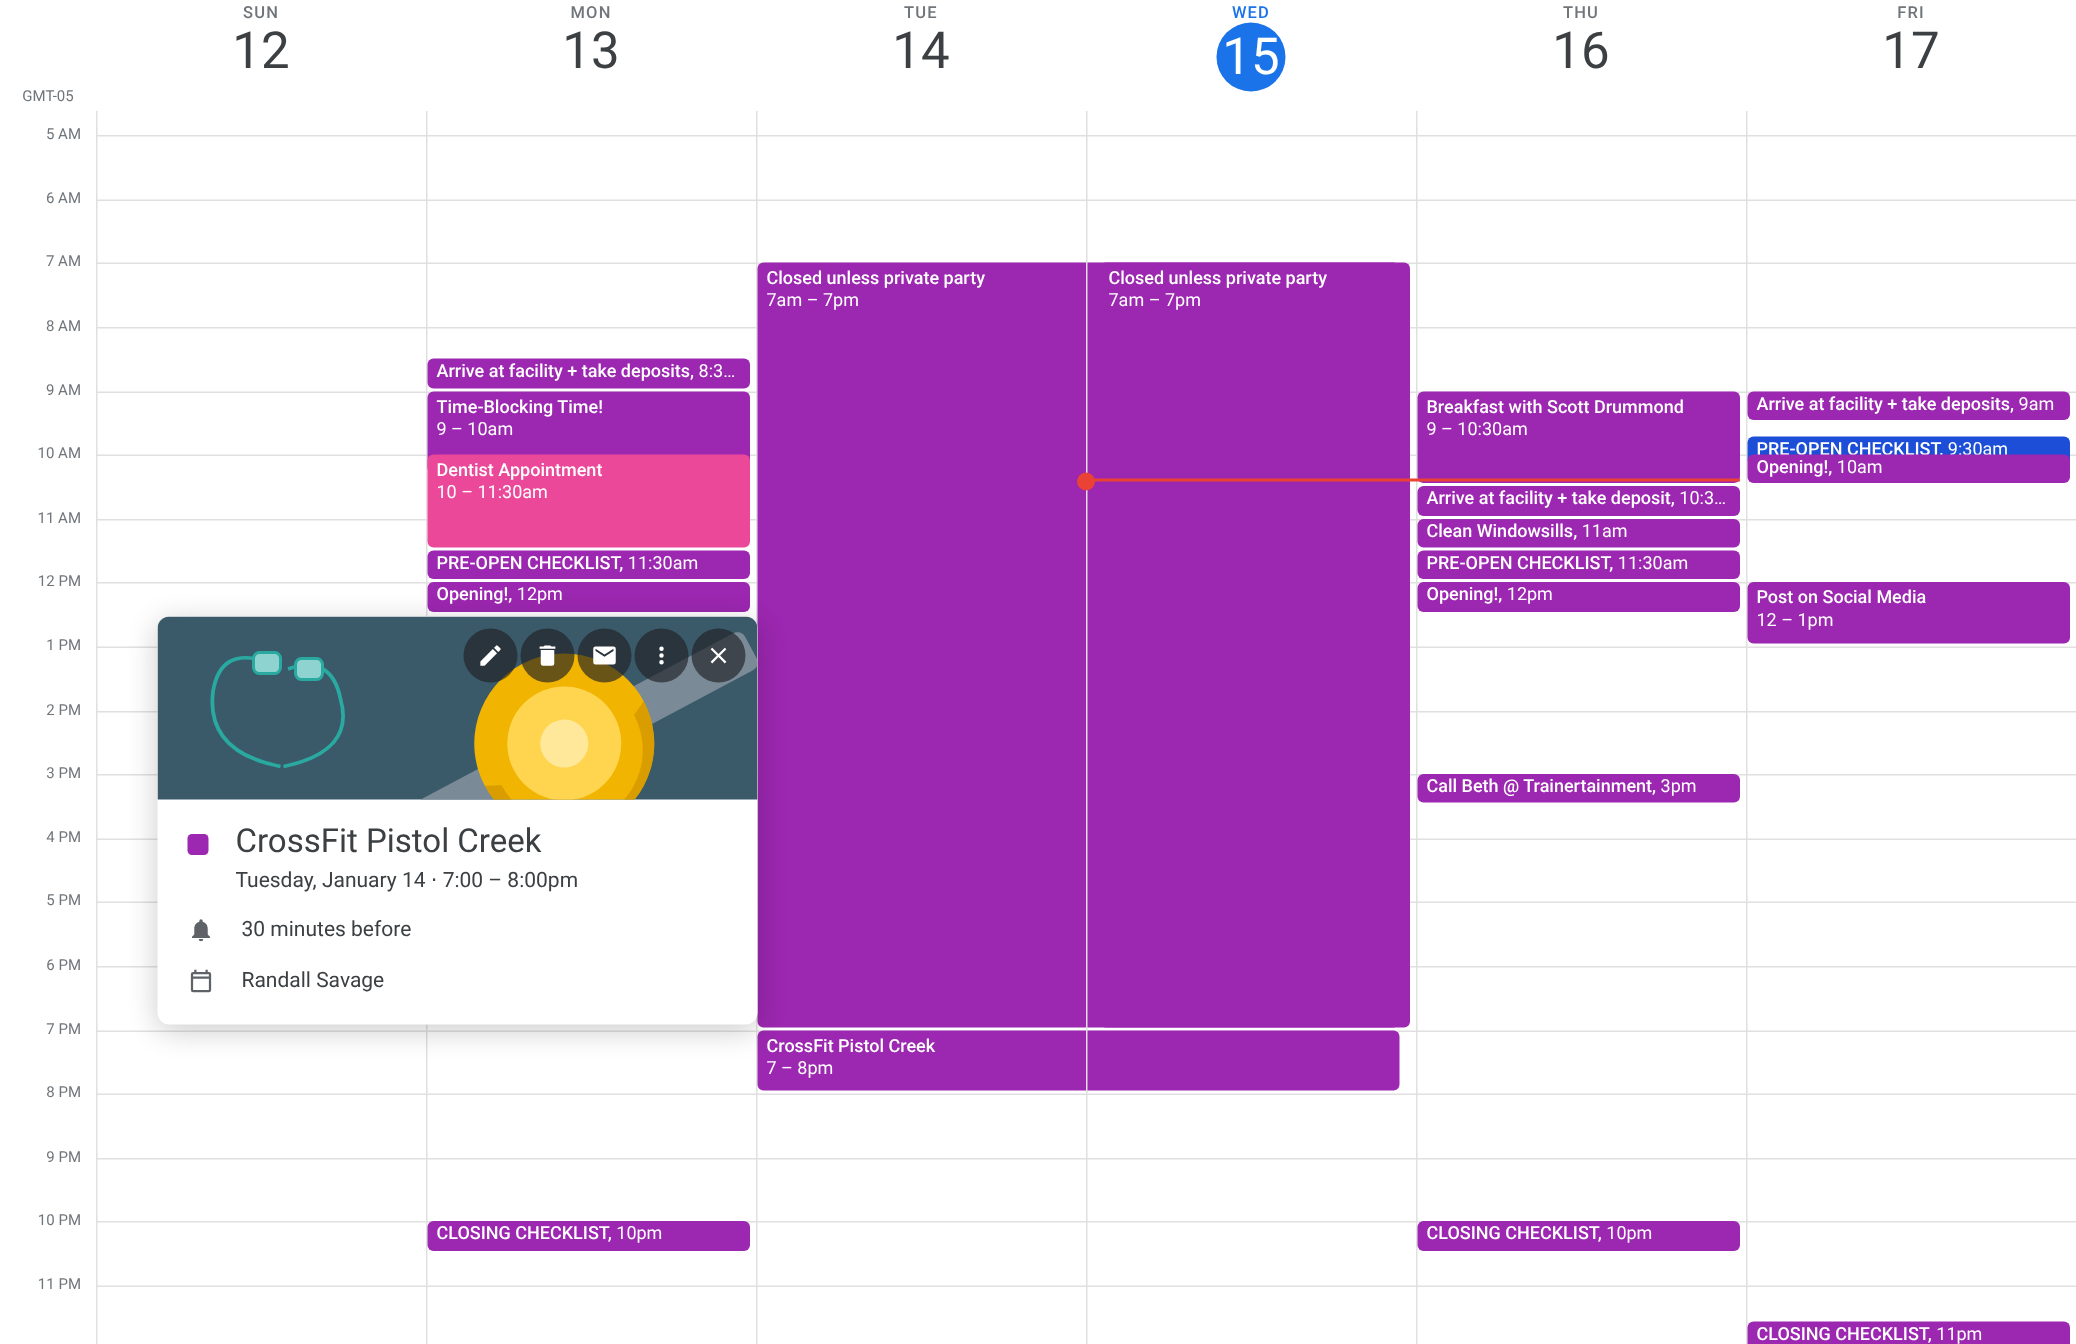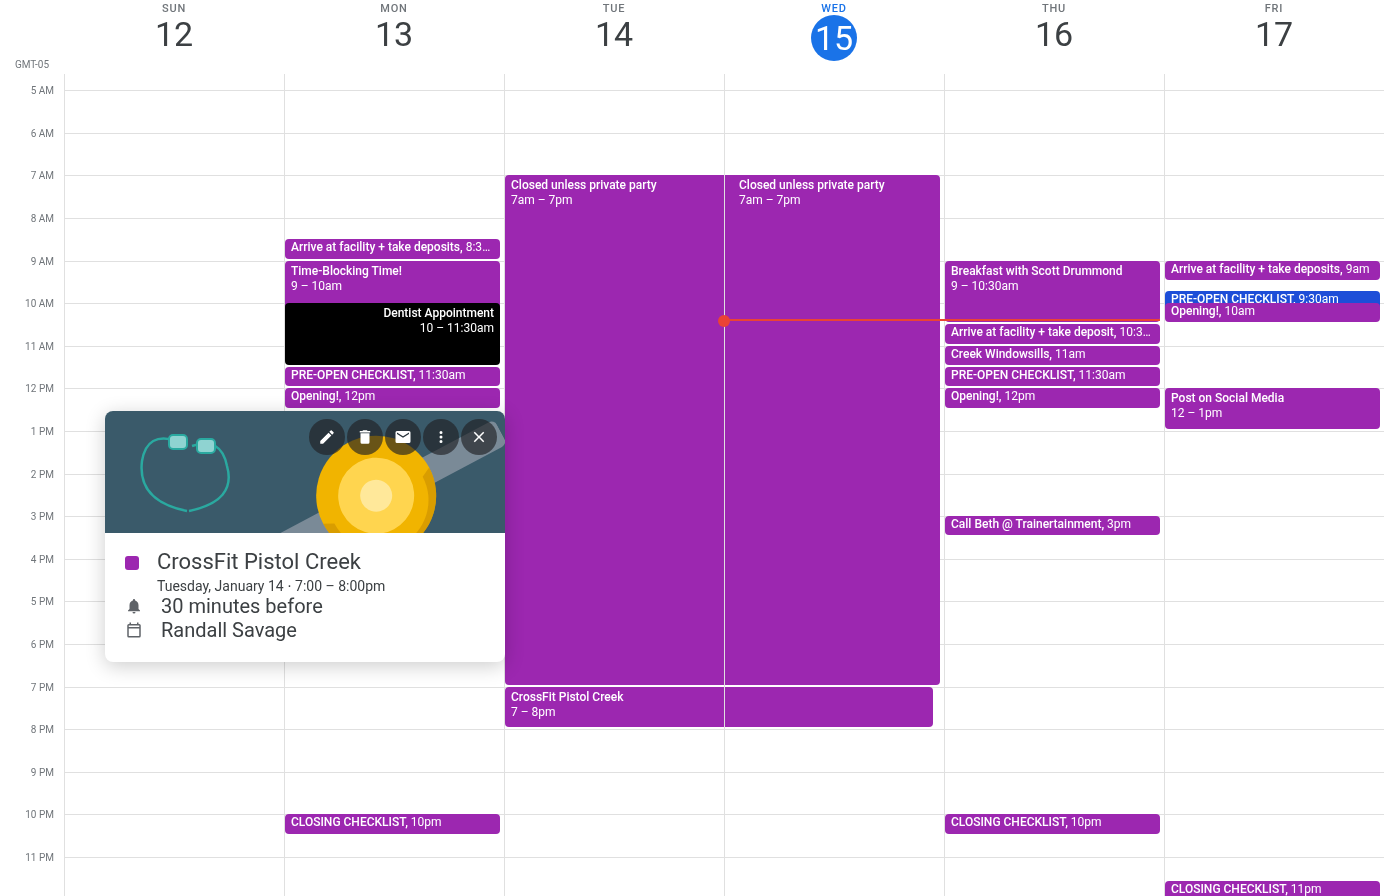--- a/index.html
+++ b/index.html
@@ -44,21 +44,21 @@
   .popover{position:absolute;width:400px;background:#fff;border-radius:8px;box-shadow:var(--shadow);overflow:hidden;z-index:50;left:105px;top:411px;}
   .pop-img{height:122px;width:100%;position:relative;background:#3a5a6a;overflow:hidden;}
   .pop-toolbar{position:absolute;top:8px;right:8px;display:flex;gap:2px;z-index:10;}
   .pop-btn{width:36px;height:36px;border-radius:50%;background:rgba(32,33,36,.65);color:#fff;display:flex;align-items:center;justify-content:center;cursor:pointer;}
   .pop-btn svg{width:18px;height:18px;fill:#fff;}
   .pop-body{padding:16px 20px 20px 20px;}
   .pop-title-row{display:flex;align-items:flex-start;gap:18px;}
   .chip{width:14px;height:14px;border-radius:3px;margin-top:7px;flex:0 0 14px;}
   .pop-title{font-size:22px;color:#3c4043;}
   .pop-sub{font-size:14px;color:#3c4043;margin-top:4px;}
-  .pop-row{display:flex;align-items:center;gap:18px;font-size:20px;color:#3c4043;}
+  .pop-row{display:flex;align-items:center;gap:18px;margin-top:16px;font-size:14px;color:#3c4043;}
   .pop-row svg{width:18px;height:18px;fill:#5f6368;flex:0 0 18px;}
   
   .earbuds{position:absolute;left:22px;top:20px;}
   .kb{position:absolute;left:150px;top:-20px;transform:rotate(-28deg);}
 </style>
 </head>
 <body>
 
 <div class="wrap">
   <div class="header-row">
@@ -126,36 +126,36 @@
         <div class="hour-line" style="top: 569.988px;"></div>
         <div class="hour-line" style="top: 612.588px;"></div>
         <div class="hour-line" style="top: 655.188px;"></div>
         <div class="hour-line" style="top: 697.788px;"></div>
         <div class="hour-line" style="top: 740.388px;"></div>
         <div class="hour-line" style="top: 782.988px;"></div>
         <div class="day-col" style="left: 0px; width: 220px;"></div>
         <div class="day-col" style="left: 220px; width: 220px;">
           <div class="event thin" style="background: rgb(156, 39, 176); top: 165.288px; height: 19.3px;"><span class="t1">Arrive at facility + take deposits, </span><span>8:30am</span></div>
           <div class="event" style="background: rgb(156, 39, 176); top: 186.588px; height: 55px;"><span class="t1">Time-Blocking Time!</span><span class="t2">9 – 10am</span></div>
-          <div class="event" style="background: #000000; top: 229.188px; height: 61.9px; text-align: right;"><span class="t1">Dentist Appointment</span><span class="t2">10 – 11:30am</span></div>
+          <div class="event" style="background: #ec4899; top: 229.188px; height: 61.9px;"><span class="t1">Dentist Appointment</span><span class="t2">10 – 11:30am</span></div>
           <div class="event thin" style="background: rgb(156, 39, 176); top: 293.088px; height: 19.3px;"><span class="t1">PRE-OPEN CHECKLIST, </span><span>11:30am</span></div>
           <div class="event thin" style="background: rgb(156, 39, 176); top: 314.388px; height: 19.3px;"><span class="t1">Opening!, </span><span>12pm</span></div>
           <div class="event thin" style="background: rgb(156, 39, 176); top: 740.388px; height: 19.3px;"><span class="t1">CLOSING CHECKLIST, </span><span>10pm</span></div>
         </div>
         <div class="day-col" style="left: 440px; width: 220px;">
           <div class="event" style="background: rgb(156, 39, 176); top: 101.388px; height: 509.2px; left: 0px; width: 428px; right: auto;"><span class="t1">Closed unless private party</span><span class="t2">7am – 7pm</span></div>
           <div class="event" style="background: rgb(156, 39, 176); top: 612.588px; height: 40.6px; left: 0px; width: 428px; right: auto;"><span class="t1">CrossFit Pistol Creek</span><span class="t2">7 – 8pm</span></div>
         </div>
         <div class="day-col" style="left: 660px; width: 220px;">
           <div class="event" style="background: rgb(156, 39, 176); top: 101.388px; height: 509.2px; left: 8px;"><span class="t1">Closed unless private party</span><span class="t2">7am – 7pm</span></div>
         </div>
         <div class="day-col" style="left: 880px; width: 220px;">
           <div class="event" style="background: rgb(156, 39, 176); top: 186.588px; height: 61.9px;"><span class="t1">Breakfast with Scott Drummond</span><span class="t2">9 – 10:30am</span></div>
           <div class="event thin" style="background: rgb(156, 39, 176); top: 250.488px; height: 19.3px;"><span class="t1">Arrive at facility + take deposit, </span><span>10:30am</span></div>
-          <div class="event thin" style="background: rgb(156, 39, 176); top: 271.788px; height: 19.3px;"><span class="t1">Creek Windowsills, </span><span>11am</span></div>
+          <div class="event thin" style="background: rgb(156, 39, 176); top: 271.788px; height: 19.3px;"><span class="t1">Clean Windowsills, </span><span>11am</span></div>
           <div class="event thin" style="background: rgb(156, 39, 176); top: 293.088px; height: 19.3px;"><span class="t1">PRE-OPEN CHECKLIST, </span><span>11:30am</span></div>
           <div class="event thin" style="background: rgb(156, 39, 176); top: 314.388px; height: 19.3px;"><span class="t1">Opening!, </span><span>12pm</span></div>
           <div class="event thin" style="background: rgb(156, 39, 176); top: 442.188px; height: 19.3px;"><span class="t1">Call Beth @ Trainertainment, </span><span>3pm</span></div>
           <div class="event thin" style="background: rgb(156, 39, 176); top: 740.388px; height: 19.3px;"><span class="t1">CLOSING CHECKLIST, </span><span>10pm</span></div>
         </div>
         <div class="day-col" style="left: 1100px; width: 220px;">
           <div class="event thin" style="background: rgb(156, 39, 176); top: 186.588px; height: 19.3px;"><span class="t1">Arrive at facility + take deposits, </span><span>9am</span></div>
           <div class="event thin" style="background: #1d4ed8; top: 217px; height: 19.3px;"><span class="t1">PRE-OPEN CHECKLIST, </span><span>9:30am</span></div>
           <div class="event thin" style="background: rgb(156, 39, 176); top: 229.188px; height: 19.3px;"><span class="t1">Opening!, </span><span>10am</span></div>
           <div class="event" style="background: rgb(156, 39, 176); top: 314.388px; height: 40.6px;"><span class="t1">Post on Social Media</span><span class="t2">12 – 1pm</span></div>

